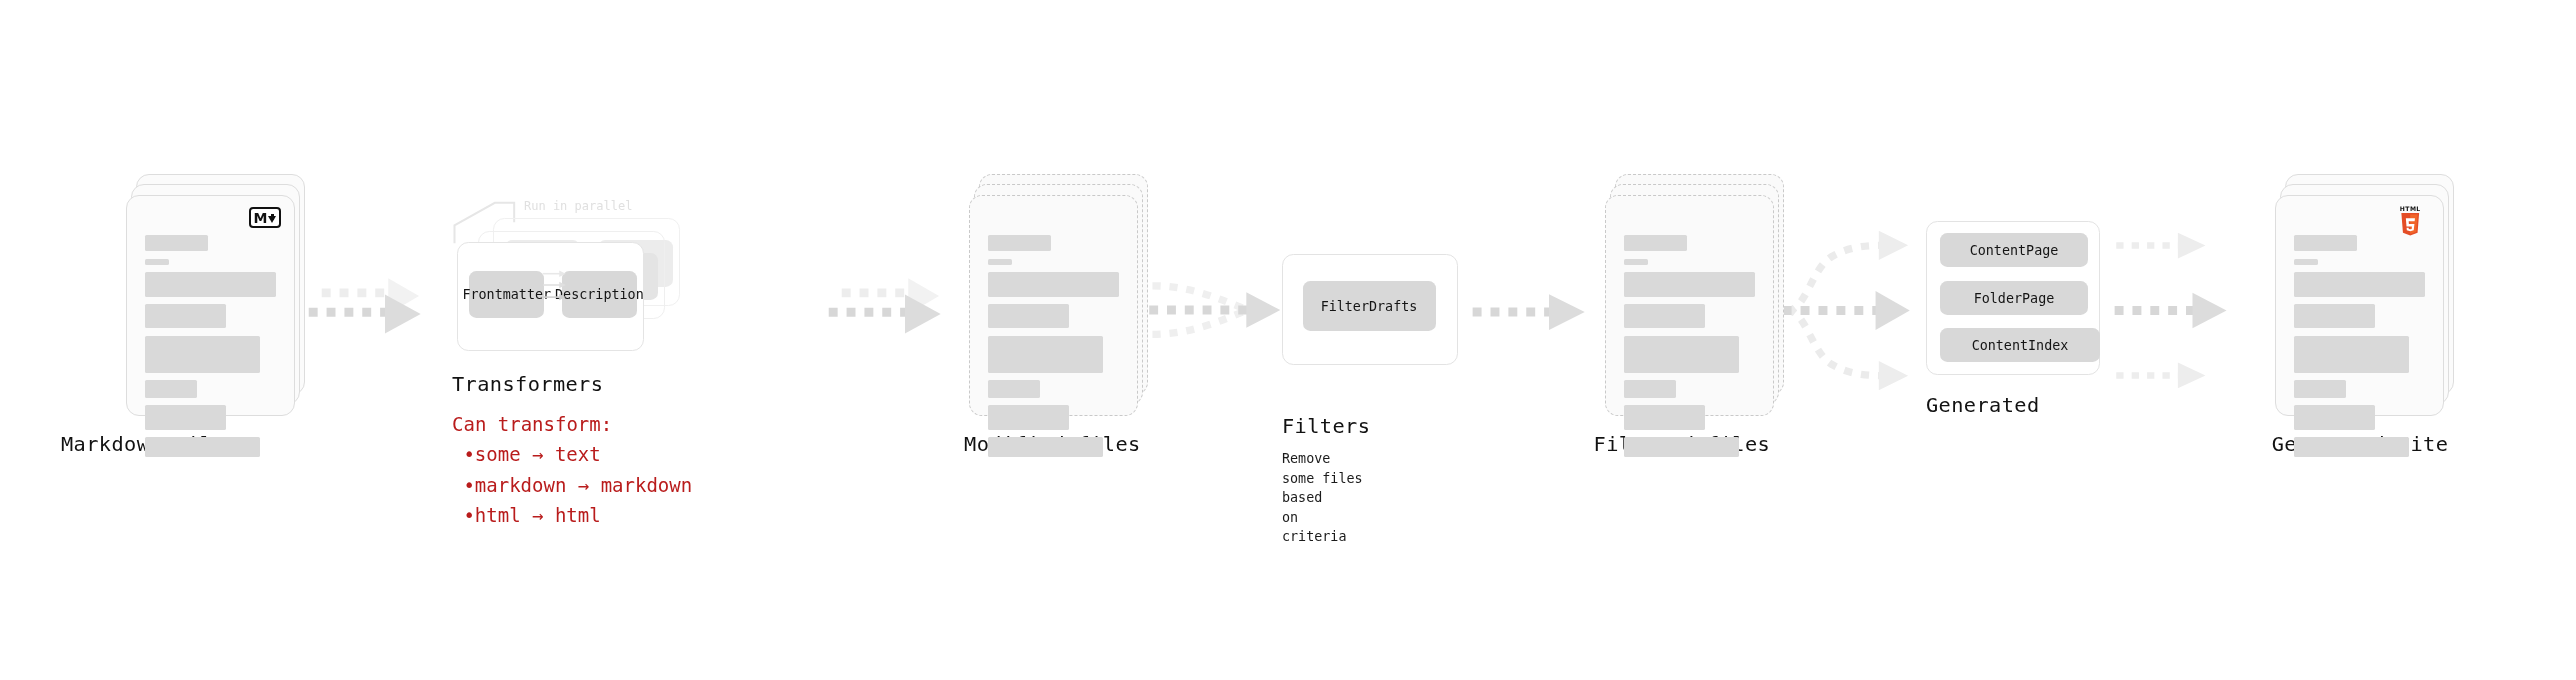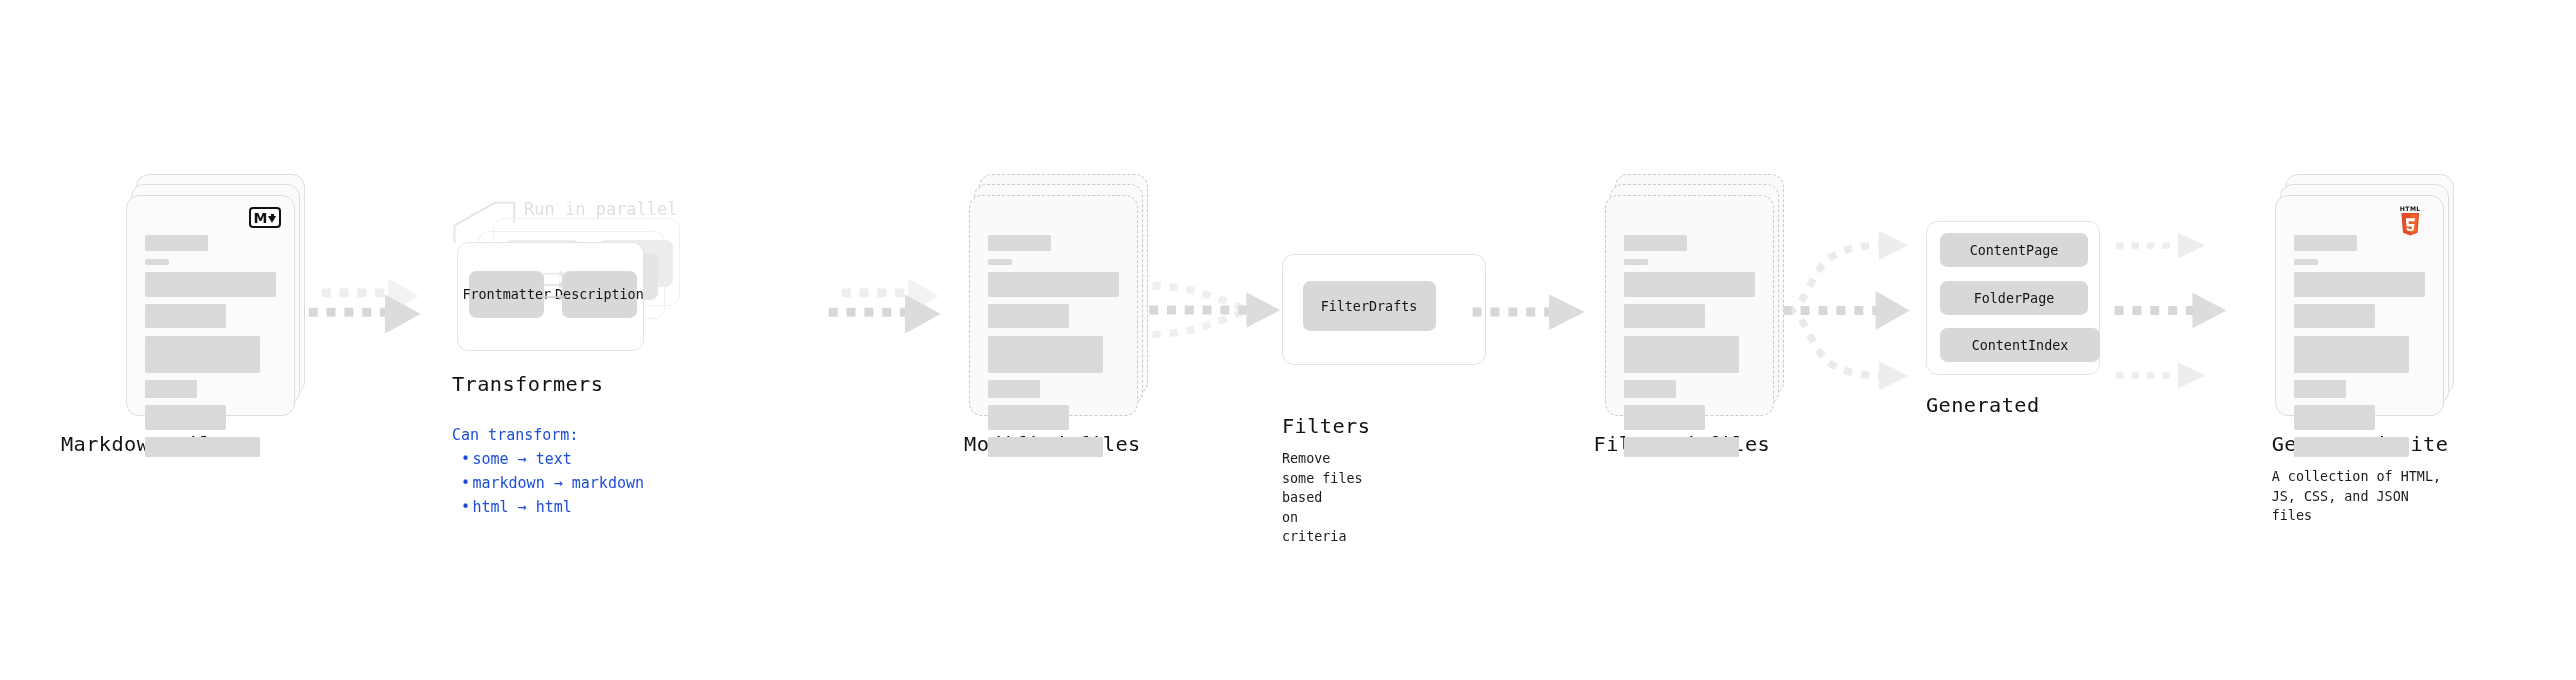--- a/index.html
+++ b/index.html
@@ -106,24 +106,24 @@
     white-space: nowrap;
   }
   .cap-sub {
     font-size: 13.4px;
     line-height: 1.45;
     color: #1b1b1b;
     margin-top: 11.4px;
     white-space: pre-line;
   }
   .cap-list {
-    font-size: 15px;
+    font-size: 19px;
     line-height: 1.6;
-    color: #1d4ed8;
-    margin-top: 27px;
+    color: #b91c1c;
+    margin-top: 13px;
   }
   .cap-list .li { white-space: nowrap; }
   .cap-list .li .dot { display: inline-block; width: 11.4px; }
 
   
   .proc-box {
     position: absolute;
     border: 1.6px solid #e3e3e3;
     border-radius: 11.4px;
     background: #ffffff;
@@ -150,21 +150,21 @@
     box-sizing: border-box;
   }
   .tf-pill {
     position: absolute;
     border-radius: 7.3px;
     display: flex; align-items: center; justify-content: center;
     font-size: 13.4px; white-space: nowrap;
   }
   .parallel-label {
     position: absolute;
-    font-size: 17px;
+    font-size: 12px;
     color: #e0e0e0;
     white-space: nowrap;
     text-align: right;
   }
 
   
   .arrow-wrap { position: absolute; }
   svg { display: block; overflow: visible; }
 </style>
 </head>
@@ -316,21 +316,21 @@
         <path d="M6 82 C 56 82, 92 64, 124 52"></path>
       </g>
       <g stroke="#d7d7d7" stroke-width="11" stroke-dasharray="11 11" fill="none">
         <line x1="2" y1="52" x2="128" y2="52"></line>
       </g>
       <polygon points="122,30 164,52 122,74" fill="#dcdcdc"></polygon>
     </svg>
   </div>
 
   <div class="node" style="left:1282px; top:254px;">
-    <div class="proc-box" style="left:0; top:0; width:204px; height:111px;">
+    <div class="proc-box" style="left:0; top:0; width:176px; height:111px;">
       <div class="pill" style="position:absolute;left:19.5px; top:26px; width:133px; height:50px;">FilterDrafts</div>
     </div>
     <div class="caption" style="left:0px; top:128px;margin-top:32px;">
       <div class="cap-title">Filters</div>
       <div class="cap-sub">Remove some files based
 on criteria</div>
     </div>
   </div>
 
   <div class="arrow-wrap" style="left:1471px; top:286px;">
@@ -442,19 +442,17 @@
             <div class="bar" style="width: 62%; height: 24.4px;"></div>
             <div class="bar" style="width: 88%; height: 37px;"></div>
             <div class="bar" style="width: 40%; height: 18px;"></div>
             <div class="bar" style="width: 62%; height: 24.4px;"></div>
             <div class="bar" style="width: 88%; height: 19.5px;"></div>
           </div>
       </div>
     </div>
     <div class="caption" style="left:-3.3px; top:237px;">
       <div class="cap-title">Generated Site</div>
-      <div class="cap-sub">A collection of HTML,
-JS, CSS, and JSON files</div>
     </div>
   </div>
 
 </div>
 
 
 </body></html>

